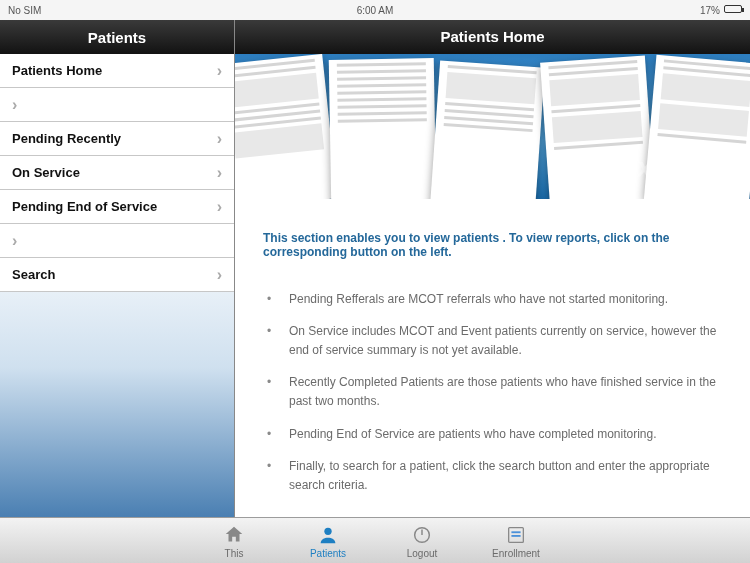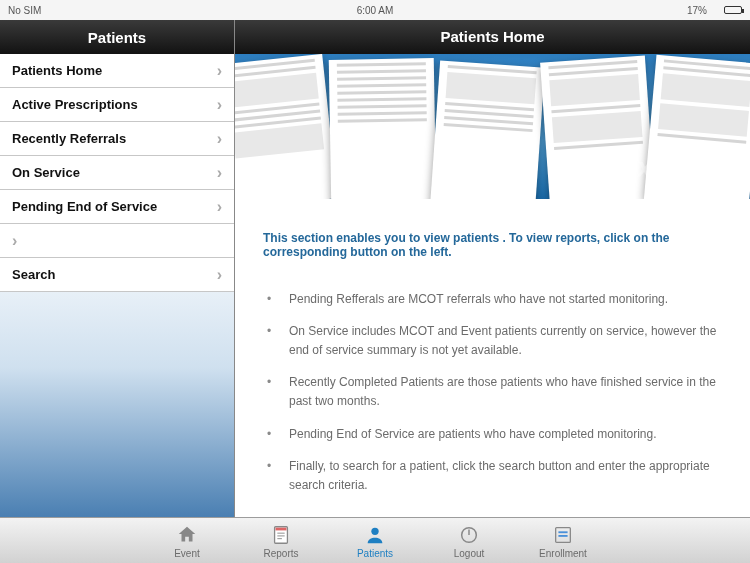--- a/index.html
+++ b/index.html
@@ -17,21 +17,21 @@
   height: 20px;
   background: #f5f5f5;
   font-size: 10px;
   color: #555;
   display: flex;
   align-items: center;
   padding: 0 8px;
   justify-content: space-between;
 }
 .status-bar .center { position: absolute; left: 50%; transform: translateX(-50%); text-align: right; }
-.status-bar .right { display:flex; align-items:center; gap:17px; }
+.status-bar .right { display:flex; gap:4px; }
 .battery { width:18px; height:8px; border:1px solid #333; border-radius:2px; position:relative; }
 .battery::after { content:""; position:absolute; right:-3px; top:2px; width:2px; height:4px; background:#333; }
 .battery .fill { background:#4cd964; width:20%; height:100%; }
 
 
 .frame {
   display: flex;
   flex-direction: column;
   height: 545px;
 }
@@ -180,25 +180,24 @@
   <div class="panes">
 
     <div class="sidebar">
       <div class="sidebar-header">Patients</div>
 
       <div class="sidebar-item">
         <span>Patients Home</span>
         <span class="chev">›</span>
       </div>
       <div class="sidebar-item">
-        <span>Active Prescriptions</span>
-        <span class="chev">›</span>
-      </div>
-      <div class="sidebar-item">
-        <span>Recently Referrals</span>
+        <span class="chev">›</span>
+      </div>
+      <div class="sidebar-item">
+        <span>Pending Recently</span>
         <span class="chev">›</span>
       </div>
       <div class="sidebar-item">
         <span>On Service</span>
         <span class="chev">›</span>
       </div>
       <div class="sidebar-item">
         <span>Pending End of Service</span>
         <span class="chev">›</span>
       </div>
@@ -273,31 +272,21 @@
       </div>
     </div>
 
   </div>
 
   <div class="tabbar">
     <div class="tab">
       <svg viewBox="0 0 24 24">
           <path fill="#888" d="M12 3l9 8h-3v8h-4v-5h-4v5H6v-8H3z"></path>
         </svg>
-      <span>Event</span>
-    </div>
-    <div class="tab">
-      <svg viewBox="0 0 24 24">
-          <rect x="5" y="3" width="14" height="18" rx="1" fill="#fff" stroke="#888" stroke-width="1.4"></rect>
-          <rect x="6" y="4" width="12" height="3" fill="#d66"></rect>
-          <line x1="8" y1="10" x2="16" y2="10" stroke="#888"></line>
-          <line x1="8" y1="13" x2="16" y2="13" stroke="#888"></line>
-          <line x1="8" y1="16" x2="13" y2="16" stroke="#888"></line>
-        </svg>
-      <span>Reports</span>
+      <span>This</span>
     </div>
     <div class="tab active">
       <svg viewBox="0 0 24 24">
           <circle cx="12" cy="8" r="4" fill="#1e7fc2"></circle>
           <path d="M4 21c0-4 4-6 8-6s8 2 8 6" fill="#1e7fc2"></path>
         </svg>
       <span>Patients</span>
     </div>
     <div class="tab">
       <svg viewBox="0 0 24 24">

